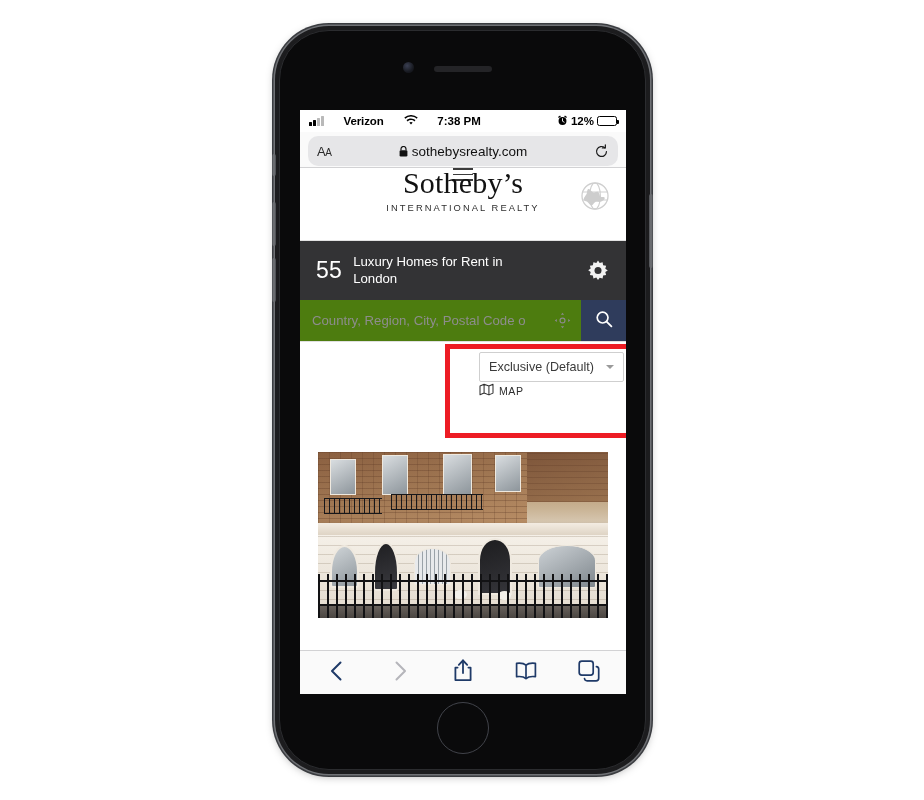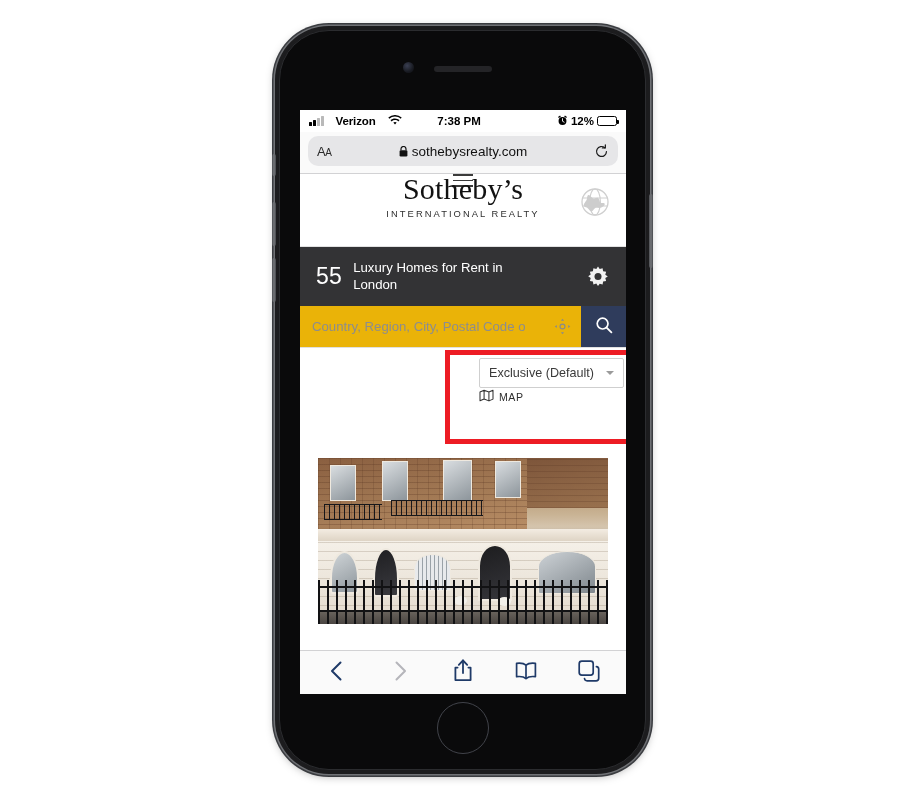--- a/index.html
+++ b/index.html
@@ -58,21 +58,21 @@
     background: #ffffff;
     overflow: hidden;
   }
 
   
   #ios-status-bar {
     height: 22px; display: flex; align-items: center;
     padding: 0 9px; background: #fff; color: #000;
     font-size: 11.5px; font-weight: bold;
   }
-  #status-left { display: flex; align-items: center; gap: 12px; flex: 1; }
+  #status-left { display: flex; align-items: center; gap: 20px; flex: 1; }
   #signal-bars { display: flex; align-items: flex-end; gap: 1.5px; height: 9px; }
   #signal-bars i { width: 2.5px; background: #000; border-radius: .5px; display: block; }
   #signal-bars i:nth-child(1) { height: 3.5px; }
   #signal-bars i:nth-child(2) { height: 5.5px; }
   #signal-bars i:nth-child(3) { height: 7.5px; background: #b9b9b9; }
   #signal-bars i:nth-child(4) { height: 9.5px; background: #b9b9b9; }
   #carrier-name { font-size: 11.5px; font-weight: bold; letter-spacing: -.1px; }
   #status-center { flex: 0 0 auto; font-size: 11.5px; font-weight: bold; }
   #status-right { flex: 1; display: flex; align-items: center; justify-content: flex-end; gap: 3px; padding-left: 8px; }
   #battery-percent { font-size: 11.5px; font-weight: bold; }
@@ -81,21 +81,21 @@
     position: relative; padding: 1px;
   }
   #battery-shell::after {
     content:""; position:absolute; right:-3px; top:3px; width:1.6px; height:4px;
     background:#000; border-radius:0 1px 1px 0;
   }
   #battery-level { height: 100%; background: #e8453c; border-radius: 1px; }
 
   
   #safari-url-bar {
-    background: #fafafa; padding: 4px 8px 7px;
+    background: #fafafa; padding: 4px 8px 1px;
     border-bottom: .5px solid #d2d2d4;
   }
   #url-field {
     background: #e6e6e8; border-radius: 10px; height: 30px;
     display: flex; align-items: center; padding: 0 9px; position: relative;
   }
   #text-size-button { font-size: 13px; color: #2a2a2a; letter-spacing: -.5px; font-weight: 400; }
   #text-size-button .small-a { font-size: 10px; }
   #url-center { position:absolute; left:0; right:0; display:flex; align-items:center; justify-content:center; gap:4px; pointer-events:none; }
   #lock-icon svg { display:block; }
@@ -124,21 +124,21 @@
   
   #results-bar {
     background: #333335; height: 59px; display: flex; align-items: center;
     padding: 0 16px; color: #fff;
   }
   #results-count { font-size: 23px; font-weight: 300; letter-spacing: .3px; }
   #results-title { font-size: 13.2px; margin-left: 11px; line-height: 1.28; max-width: 190px; font-weight: 400; }
   #settings-gear-button { margin-left: auto; display: flex; }
 
   
-  #search-row { display: flex; height: 42px; border-bottom: .5px solid #e0e0e0; background:#eab308; }
+  #search-row { display: flex; height: 42px; border-bottom: .5px solid #e0e0e0; background:#4d7c0f; }
   #search-input-wrap { flex: 1; display: flex; align-items: center; padding-left: 12px; }
   #search-input {
     flex: 1; border: 0; outline: 0; font-size: 13.2px; color: #222;
     font-family: "Liberation Sans", sans-serif; background: transparent;
   }
   #search-input::placeholder { color: #8d8d8d; }
   #geolocate-button { padding: 0 10px; display: flex; align-items: center; }
   #search-submit-button {
     width: 45px; background: #2f3c5c; display: flex;
     align-items: center; justify-content: center;

